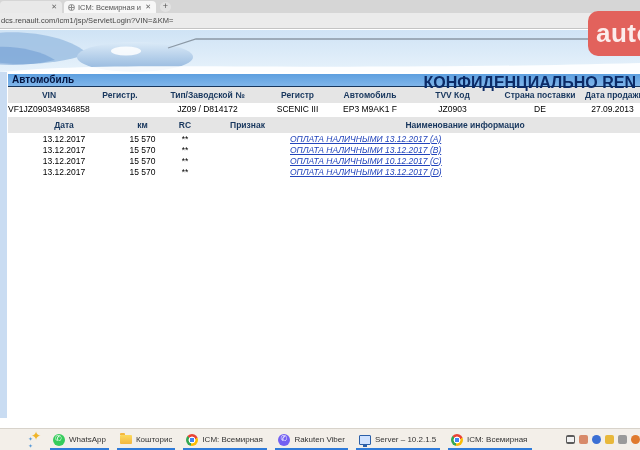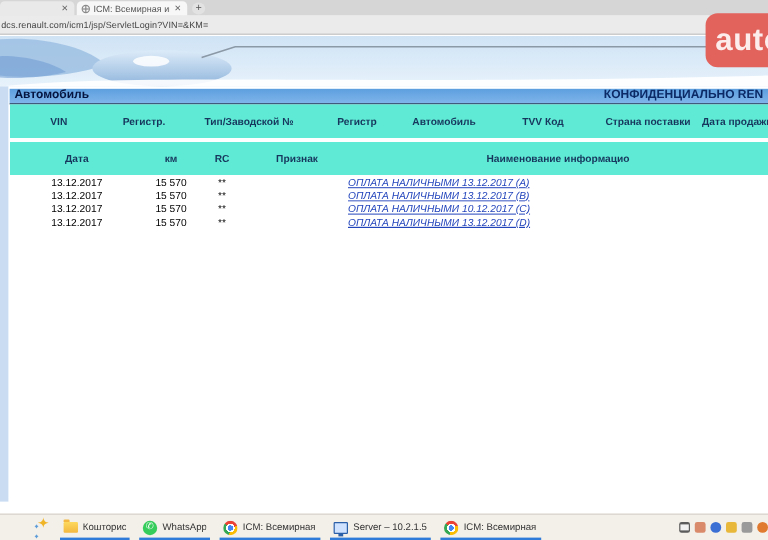--- a/index.html
+++ b/index.html
@@ -28,24 +28,24 @@
 
   
   .watermark { position:absolute; top:11px; left:588px; width:70px; height:45px; background:#e2625c; border-radius:10px 0 0 10px; color:rgba(255,255,255,.88); font-weight:bold; font-size:26px; line-height:45px; padding-left:8px; letter-spacing:.5px; }
 
   
   .leftstrip { position:absolute; left:0; top:72px; width:7px; height:346px; background:#c9dcf2; }
   .content { position:absolute; left:8px; top:74px; width:632px; }
 
   .secbar { height:13px; background:linear-gradient(#5d9fdf,#7fb5ea); border-bottom:1px solid #17365d; display:flex; justify-content:space-between; align-items:flex-start; padding:0 4px; }
   .secbar .t { font-size:10px; font-weight:bold; color:#04143f; }
-  .secbar .conf { font-size:10px; font-weight:bold; color:#0b2a66; white-space:nowrap; }
+  .secbar .conf { font-size:16px; font-weight:bold; color:#0b2a66; white-space:nowrap; }
 
   table { border-collapse:collapse; table-layout:fixed; width:632px; }
-  th { background:#5eead4; color:#17365d; font-size:8.5px; font-weight:bold; height:28px; text-align:center; white-space:nowrap; overflow:hidden; }
+  th { background:#e5e5e5; color:#17365d; font-size:8.5px; font-weight:bold; height:16px; text-align:center; white-space:nowrap; overflow:hidden; }
   td { font-size:8.5px; color:#000; height:11px; text-align:center; white-space:nowrap; overflow:hidden; }
   td.left, th.left-h { text-align:left; }
   .linkrow { height:13px; text-align:center; padding-top:2px; }
   a.warr { font-size:8.5px; font-weight:bold; color:#7b2d8b; text-decoration:underline; cursor:pointer; }
   a.inc { font-size:8.5px; color:#2244bb; text-decoration:underline; cursor:pointer;font-style:italic; }
   .gap { height:3px; }
 
   
   .taskbar { position:absolute; left:0; top:428px; width:640px; height:22px; background:#f3efe9; border-top:1px solid #d8d3cb; display:flex; align-items:stretch; }
   .tb-item { position:relative; display:flex; align-items:center; gap:4px; padding:0 7px; font-size:8px; color:#333; cursor:pointer; }
@@ -143,20 +143,30 @@
           <tr>
         <th>VIN</th>
         <th>Регистр.</th>
         <th>Тип/Заводской №</th>
         <th>Регистр</th>
         <th>Автомобиль</th>
         <th>TVV Код</th>
         <th>Страна поставки</th>
         <th>Дата продажи</th>
       </tr>
+      <tr>
+        <td class="left">VF1JZ090349346858</td>
+        <td></td>
+        <td>JZ09 / D814172</td>
+        <td>SCENIC III</td>
+        <td>EP3 M9AK1 F</td>
+        <td>JZ0903</td>
+        <td>DE</td>
+        <td>27.09.2013</td>
+      </tr>
     </tbody>
       </table>
 
 
     <div class="gap"></div>
 
 
     <table>
       <colgroup>
         <col style="width:112px">
@@ -202,30 +212,34 @@
         <td class="left"><a class="inc">ОПЛАТА НАЛИЧНЫМИ 13.12.2017 (D)</a></td>
       </tr>
     </tbody>
       </table>
   </div>
 
   <div class="taskbar">
     <div class="sparkles"></div>
 
     <div class="tb-item win">
+      <span class="ic wa-icon"></span>
+      <span class="tb-label">WhatsApp</span>
+    </div>
+    <div class="tb-item win">
       <span class="ic folder-icon"></span>
       <span class="tb-label">Кошторис</span>
     </div>
     <div class="tb-item win">
-      <span class="ic wa-icon"></span>
-      <span class="tb-label">WhatsApp</span>
-    </div>
-    <div class="tb-item win">
       <span class="ic chrome-icon"></span>
       <span class="tb-label">ICM: Всемирная и...</span>
+    </div>
+    <div class="tb-item win">
+      <span class="ic viber-icon"></span>
+      <span class="tb-label">Rakuten Viber</span>
     </div>
     <div class="tb-item win">
       <span class="ic server-icon"></span>
       <span class="tb-label">Server – 10.2.1.5 – n...</span>
     </div>
     <div class="tb-item win">
       <span class="ic chrome-icon"></span>
       <span class="tb-label">ICM: Всемирная и...</span>
     </div>
 

